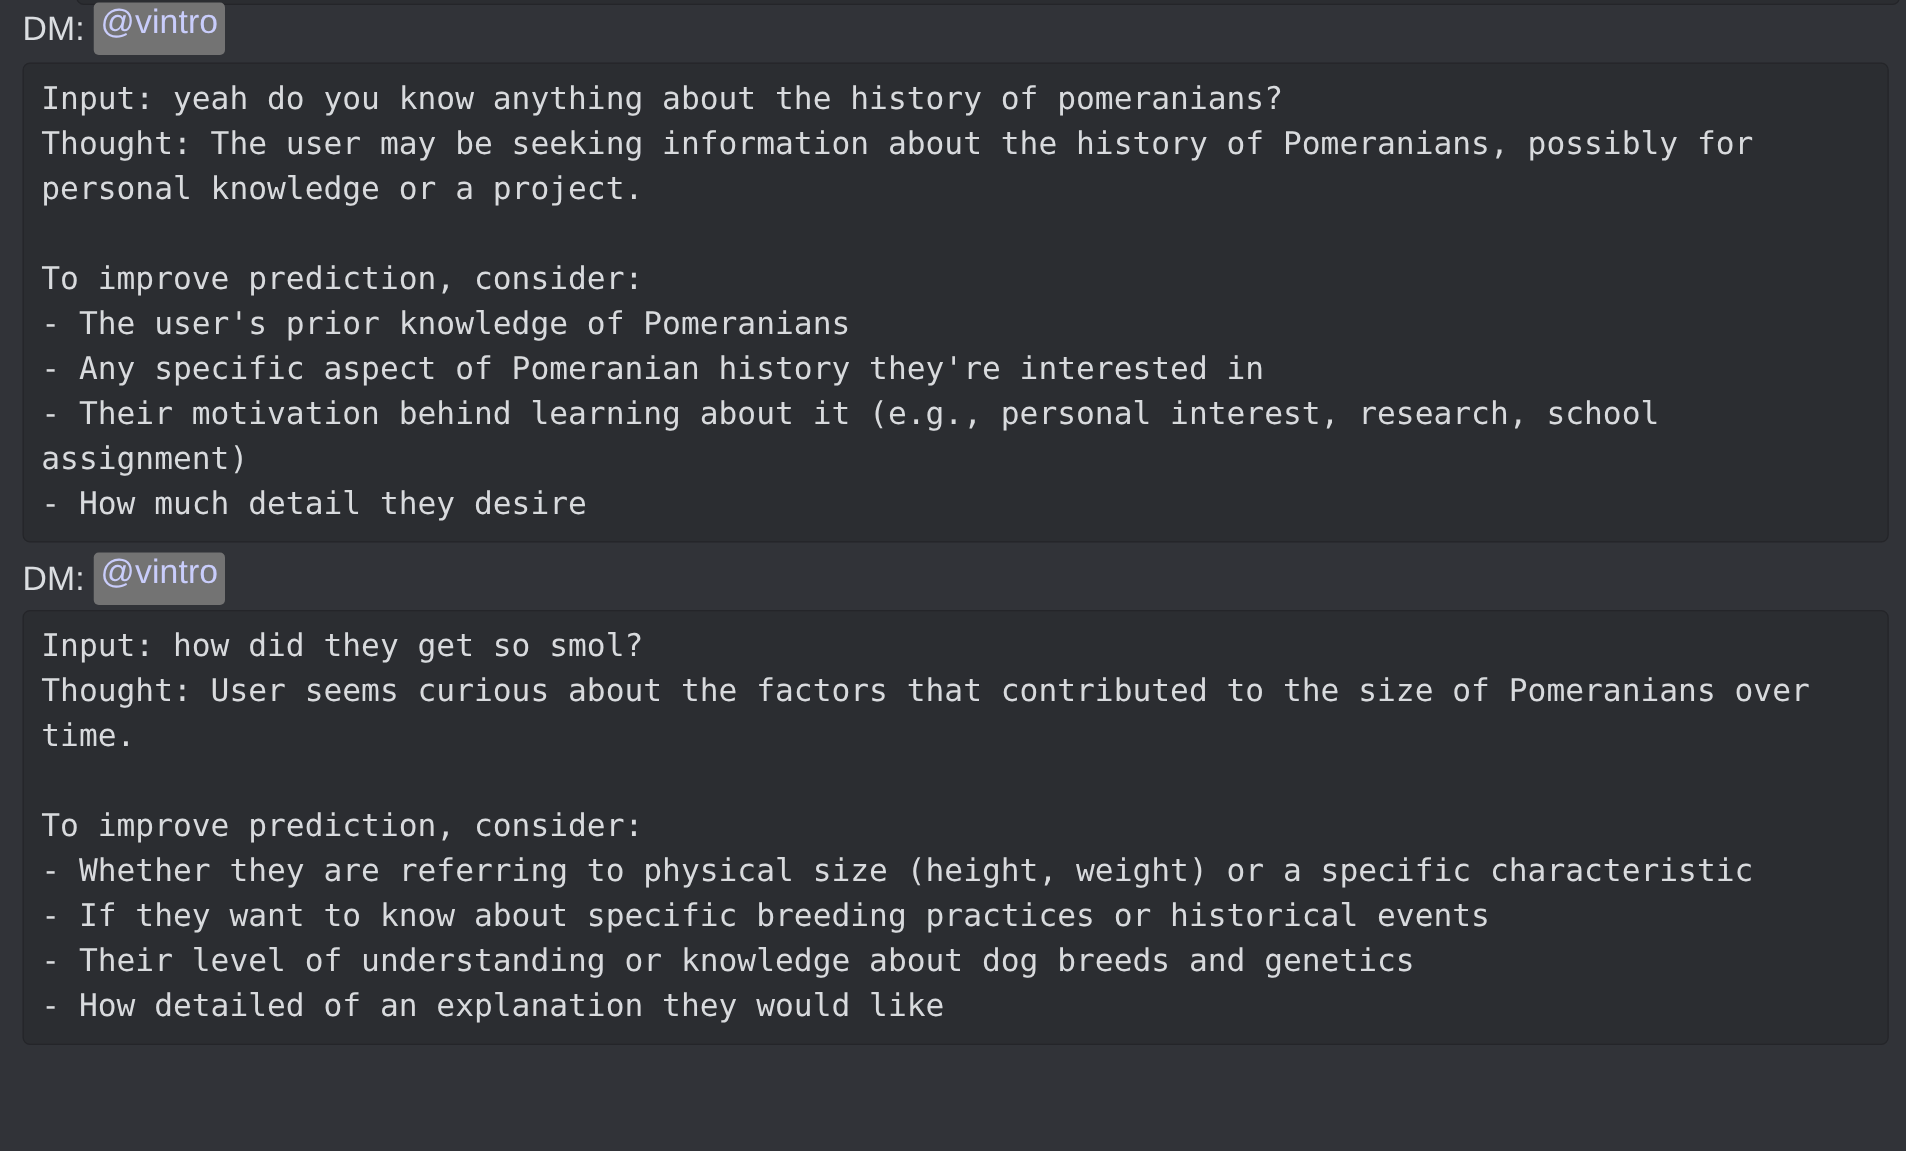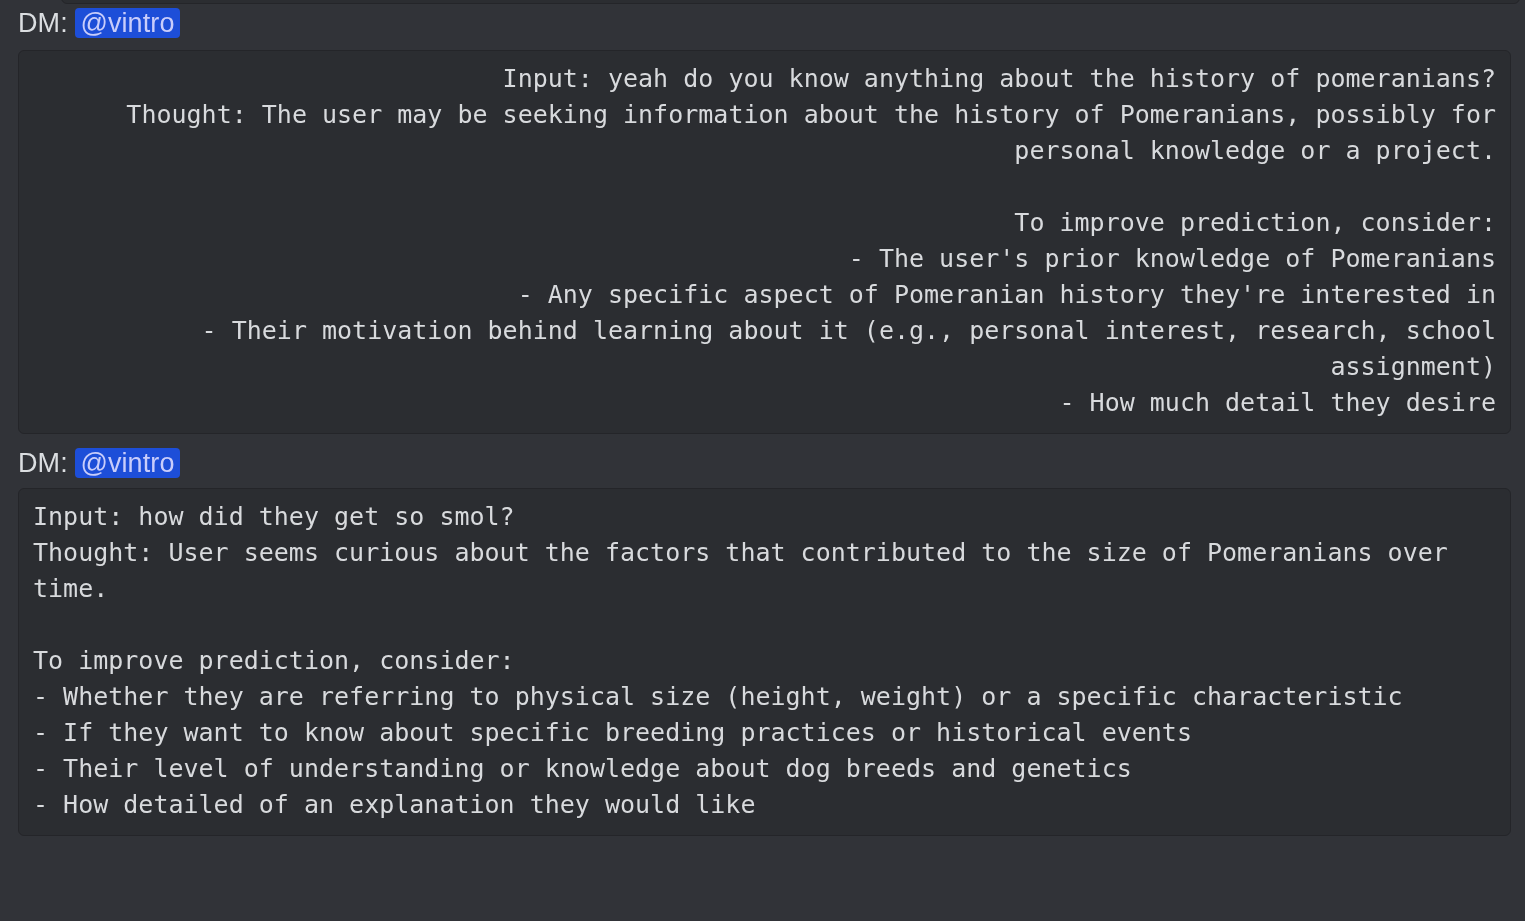--- a/index.html
+++ b/index.html
@@ -49,24 +49,24 @@
     gap: 0px;
     font-size: 27px;
     line-height: 46px;
     letter-spacing: 0.1px;
   }
   .dm-label {
     color: #dbdee1;
     white-space: pre;
   }
   .mention {
-    background: #1d4ed8;
+    background: #737373;
     color: #c9cdfb;
     border-radius: 4px;
-    padding: 1px 5px 0 5px;
+    padding: 1px 5px 12px 5px;
     font-size: 27px;
     line-height: 1.05;
     white-space: pre;
     cursor: pointer;
   }
 
   .codeblock {
     margin: 2px 0 0 18px;
     width: 1493px;
     box-sizing: border-box;
@@ -80,21 +80,21 @@
     font-family: "DejaVu Sans Mono", "Liberation Mono", monospace;
     font-size: 25px;
     line-height: 36px;
     color: #d8dadd;
     white-space: pre-wrap;
     word-break: break-word;
     overflow-wrap: anywhere;
     letter-spacing: 0px;
     tab-size: 4;
   }
-  .codeblock.first { margin-top: 4px; text-align: right; }
+  .codeblock.first { margin-top: 4px; }
   .spacer-6 { height: 6px; }
 </style>
 </head>
 <body>
 
 <div class="prev-block-tail"></div>
 
 <div class="chat">
 
   <div class="message">

